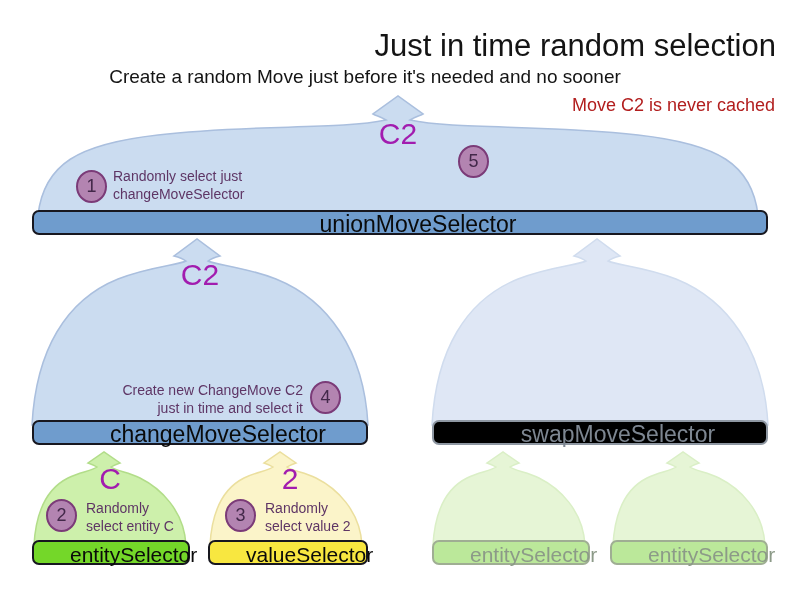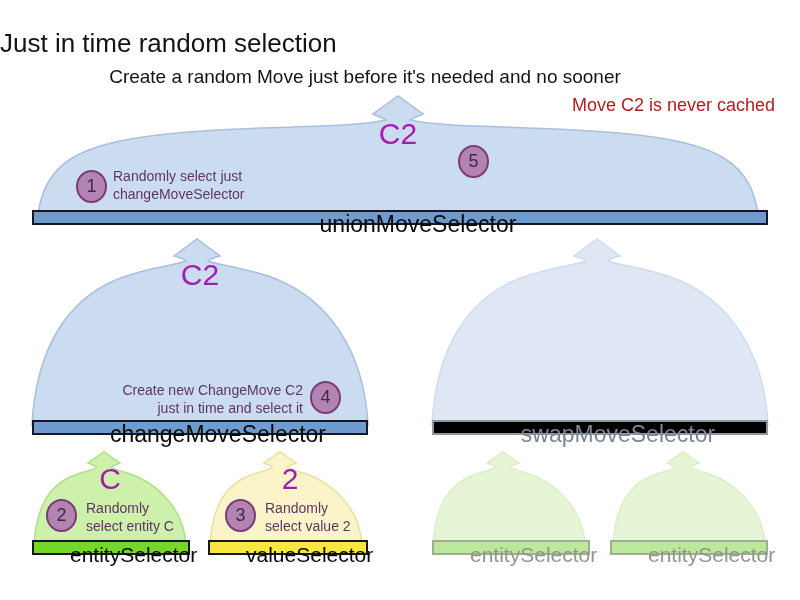--- a/index.html
+++ b/index.html
@@ -1,27 +1,27 @@
 <!DOCTYPE html>
 <html><head>
 <meta charset="utf-8">
 <style>
   html,body{margin:0;padding:0;background:#ffffff;}
   .stage{position:relative;width:800px;height:600px;background:#ffffff;overflow:hidden;
          font-family:"Liberation Sans",sans-serif;}
   .stage svg{position:absolute;left:0;top:0;}
 
   .abs{position:absolute;}
-  .title{top:28px;left:0;width:776px;text-align:left;font-size:26px;color:#141414;}
+  .title{top:28px;left:0;width:776px;text-align:right;font-size:31px;color:#141414;}
   .subtitle{top:66px;left:0;width:730px;text-align:center;font-size:19px;color:#141414;}
   .note{top:95px;left:505px;width:270px;text-align:right;font-size:18px;color:#b21e1e;}
 
   .flowlabel{font-size:30px;color:#a21caf;text-align:center;width:60px;}
 
-  .bar{box-sizing:border-box;height:15px;border:2px solid #17171f;border-radius:0;
+  .bar{box-sizing:border-box;height:25px;border:2px solid #17171f;border-radius:7px;
        text-align:center;line-height:25px;font-size:23px;color:#0a0a0a;padding-left:36px;}
   .bar.blue{background:#6f9ccd;}
   .bar.blue-faded{background:#000000;border-color:#8e97a2;color:#7d8691;}
   .bar.green{background:#74d729;font-size:21px;}
   .bar.yellow{background:#f8e740;font-size:21px;}
   .bar.green-faded{background:#bbe89a;border-color:#9fae93;color:#8c9a88;font-size:21px;}
 
   .stepnum{box-sizing:border-box;width:31px;height:33px;border-radius:50%;
            background:#b384b1;border:2px solid #7b3b78;color:#43284a;
            text-align:center;line-height:29px;font-size:18px;}

